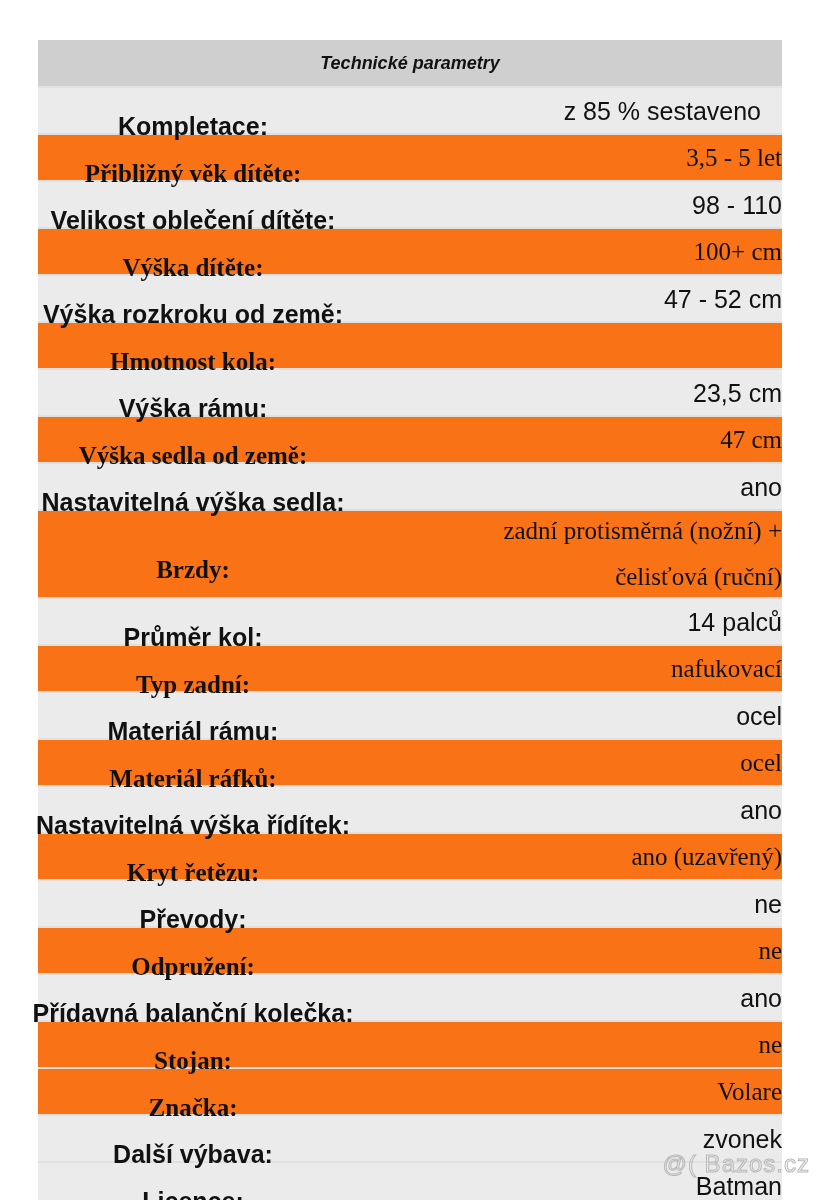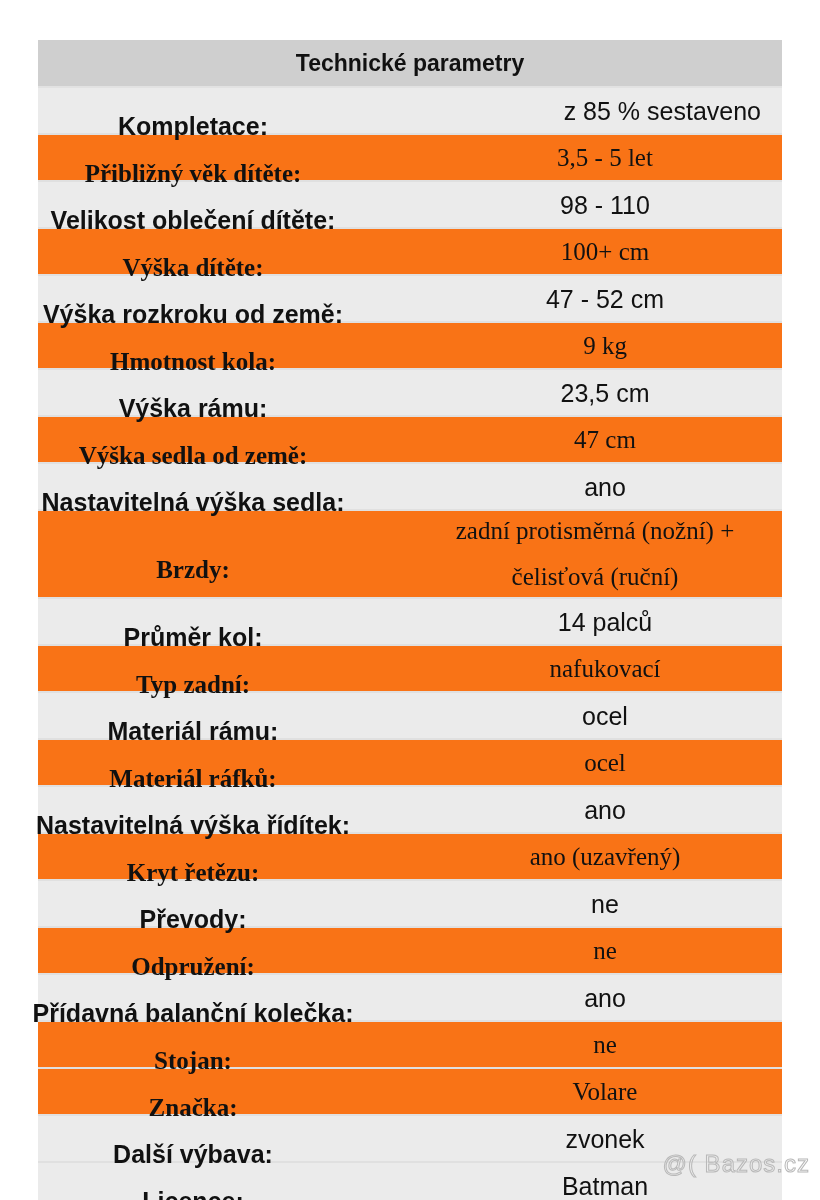--- a/index.html
+++ b/index.html
@@ -8,38 +8,39 @@
       background: #ffffff;
       font-family: "Liberation Sans", sans-serif;
       position: relative;
     }
     .table {
       position: absolute; left: 38px; top: 40px; width: 744px;
     }
     .header {
       height: 46px; background: #cfcfcf;
       display: flex; align-items: center; justify-content: center;
-      font-weight: bold; font-size: 23px; color: #111;
+      font-weight: bold; font-size: 18px; color: #111;
       border-bottom: 2px solid #e2e2e2;
+      font-style: italic;
     }
     .row {
       display: flex; align-items: center;
       height: 45px; border-bottom: 2px solid #e0e0e0;
       font-size: 25px; color: #111;
     }
     .row.alt { background: #ebebeb; }
     .row.plain { background: #f97316; font-family: Liberation Serif, serif; }
     .row.tall { height: 86px; }
     .label {
       width: 310px; text-align: center; font-weight: bold;
       white-space: nowrap; overflow: visible;
       display: flex; justify-content: center; margin-top: 32px;
     }
     .value {
-      flex: 1; text-align: center; padding-left: 80px;
+      flex: 1; text-align: right; padding-left: 80px;
       white-space: nowrap; line-height: 44px;
     }
     .value.multi { white-space: normal; line-height: 46px; padding-left: 60px; }
     .value.right { text-align: right; padding-right: 21px; }
     .watermark {
       position: absolute; right: 10px; top: 1150px;
       font-size: 24px; color: transparent;
       -webkit-text-stroke: 1px #b8b8b8;
       letter-spacing: 1px;
     }
@@ -65,21 +66,20 @@
   <div class="row plain">
     <div class="label">Výška dítěte:</div>
     <div class="value">100+ cm</div>
   </div>
   <div class="row alt">
     <div class="label">Výška rozkroku od země:</div>
     <div class="value">47 - 52 cm</div>
   </div>
   <div class="row plain">
     <div class="label">Hmotnost kola:</div>
-    <div class="value">9 kg</div>
   </div>
   <div class="row alt">
     <div class="label">Výška rámu:</div>
     <div class="value">23,5 cm</div>
   </div>
   <div class="row plain">
     <div class="label">Výška sedla od země:</div>
     <div class="value">47 cm</div>
   </div>
   <div class="row alt">

